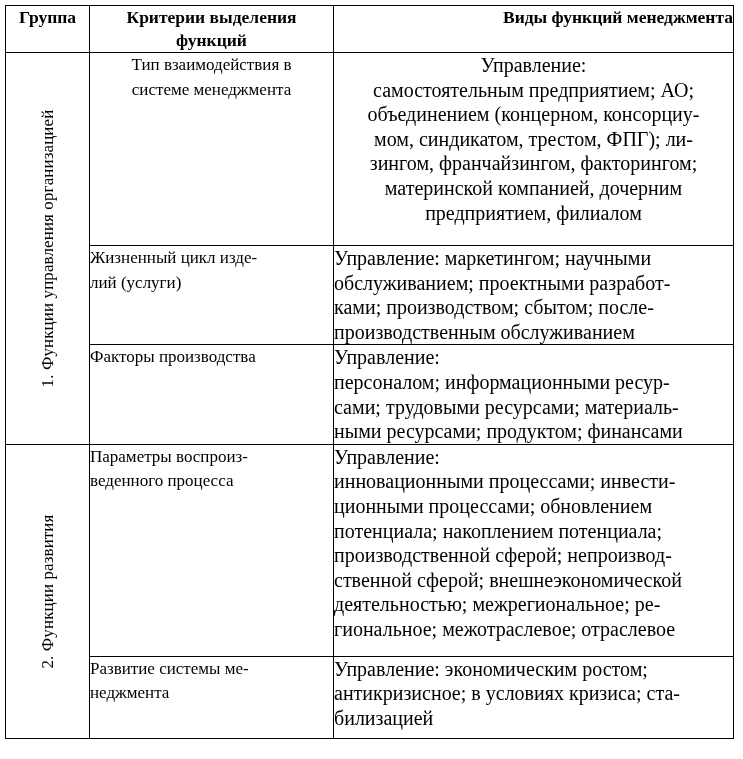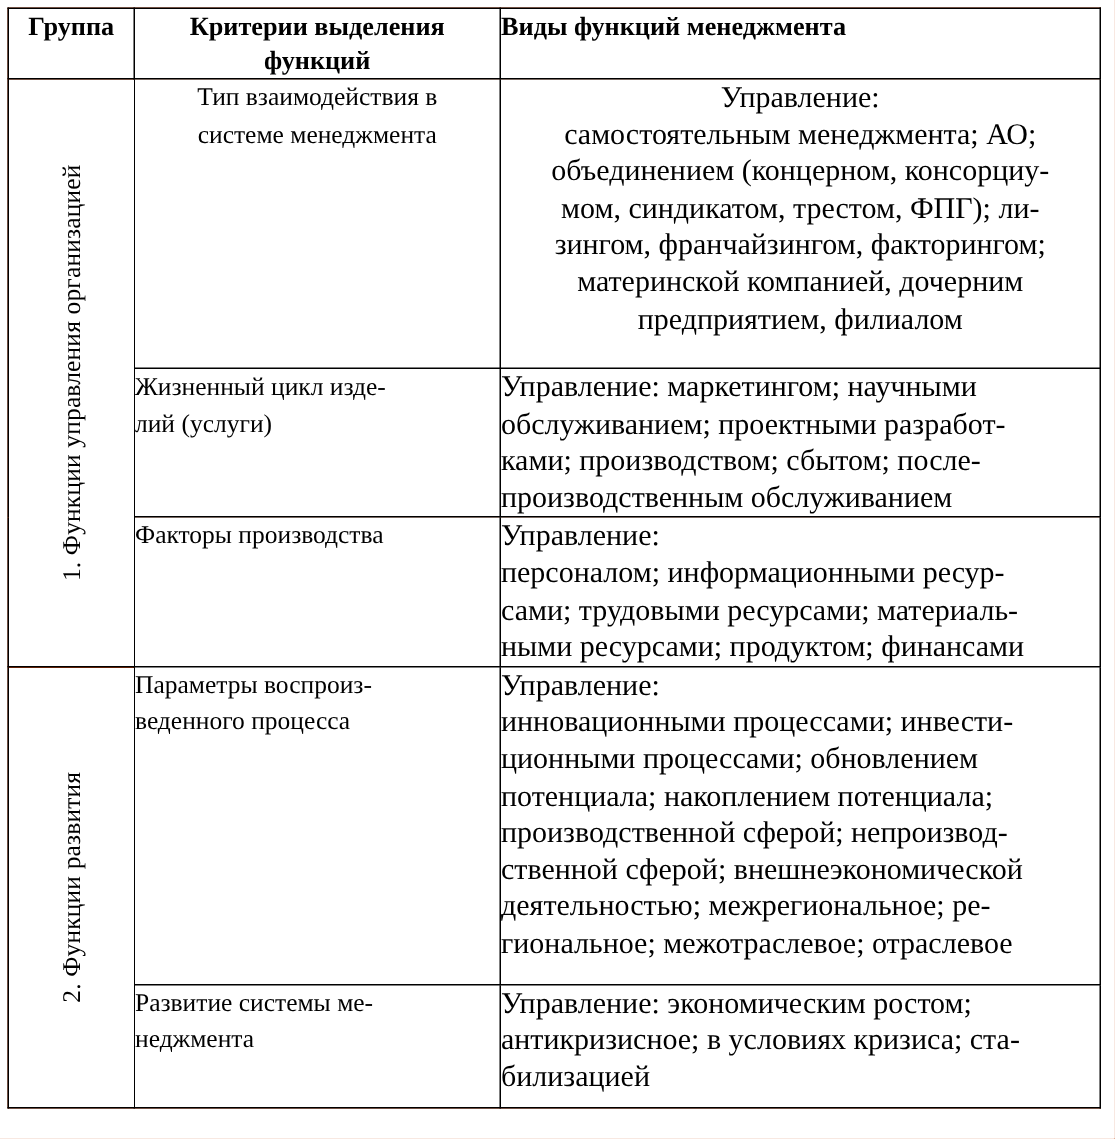--- a/index.html
+++ b/index.html
@@ -22,21 +22,21 @@
     background: #ffffff;
   }
 
   table.fn-table {
     position: absolute;
     left: 5px;
     top: 5px;
     width: 728px;
     border-collapse: collapse;
     table-layout: fixed;
-    background: #c2410c;
+    background: #bef264;
   }
 
   table.fn-table td,
   table.fn-table th {
     border: 1.6px solid #000000;
     vertical-align: top;
     padding: 0;
     background: #ffffff;
   }
 
@@ -50,21 +50,21 @@
     font-weight: bold;
     font-size: 17.5px;
     line-height: 23px;
     text-align: center;
     padding: 4px 4px 5px 4px;
     height: 42px;
     vertical-align: top;
   }
   th.hd-group    { text-align: center; }
   th.hd-criteria { text-align: center; }
-  th.hd-kinds    { text-align: left; }
+  th.hd-kinds    { text-align: right; }
 
   
   td.group-cell {
     position: relative;
     vertical-align: middle;
     text-align: center;
   }
   .rot-wrap {
     position: absolute;
     left: 0;
@@ -144,21 +144,21 @@
         </td>
         <td class="txt">
           <span class="lines">
             <span class="ln">Тип взаимодействия в</span>
             <span class="ln">системе менеджмента</span>
           </span>
         </td>
         <td class="kinds">
           <span class="lines">
             <span class="ln">Управление:</span>
-            <span class="ln">самостоятельным менеджмента; АО;</span>
+            <span class="ln">самостоятельным предприятием; АО;</span>
             <span class="ln">объединением (концерном, консорциу-</span>
             <span class="ln">мом, синдикатом, трестом, ФПГ); ли-</span>
             <span class="ln">зингом, франчайзингом, факторингом;</span>
             <span class="ln">материнской компанией, дочерним</span>
             <span class="ln">предприятием, филиалом</span>
           </span>
         </td>
       </tr>
 
       <tr class="r2">

